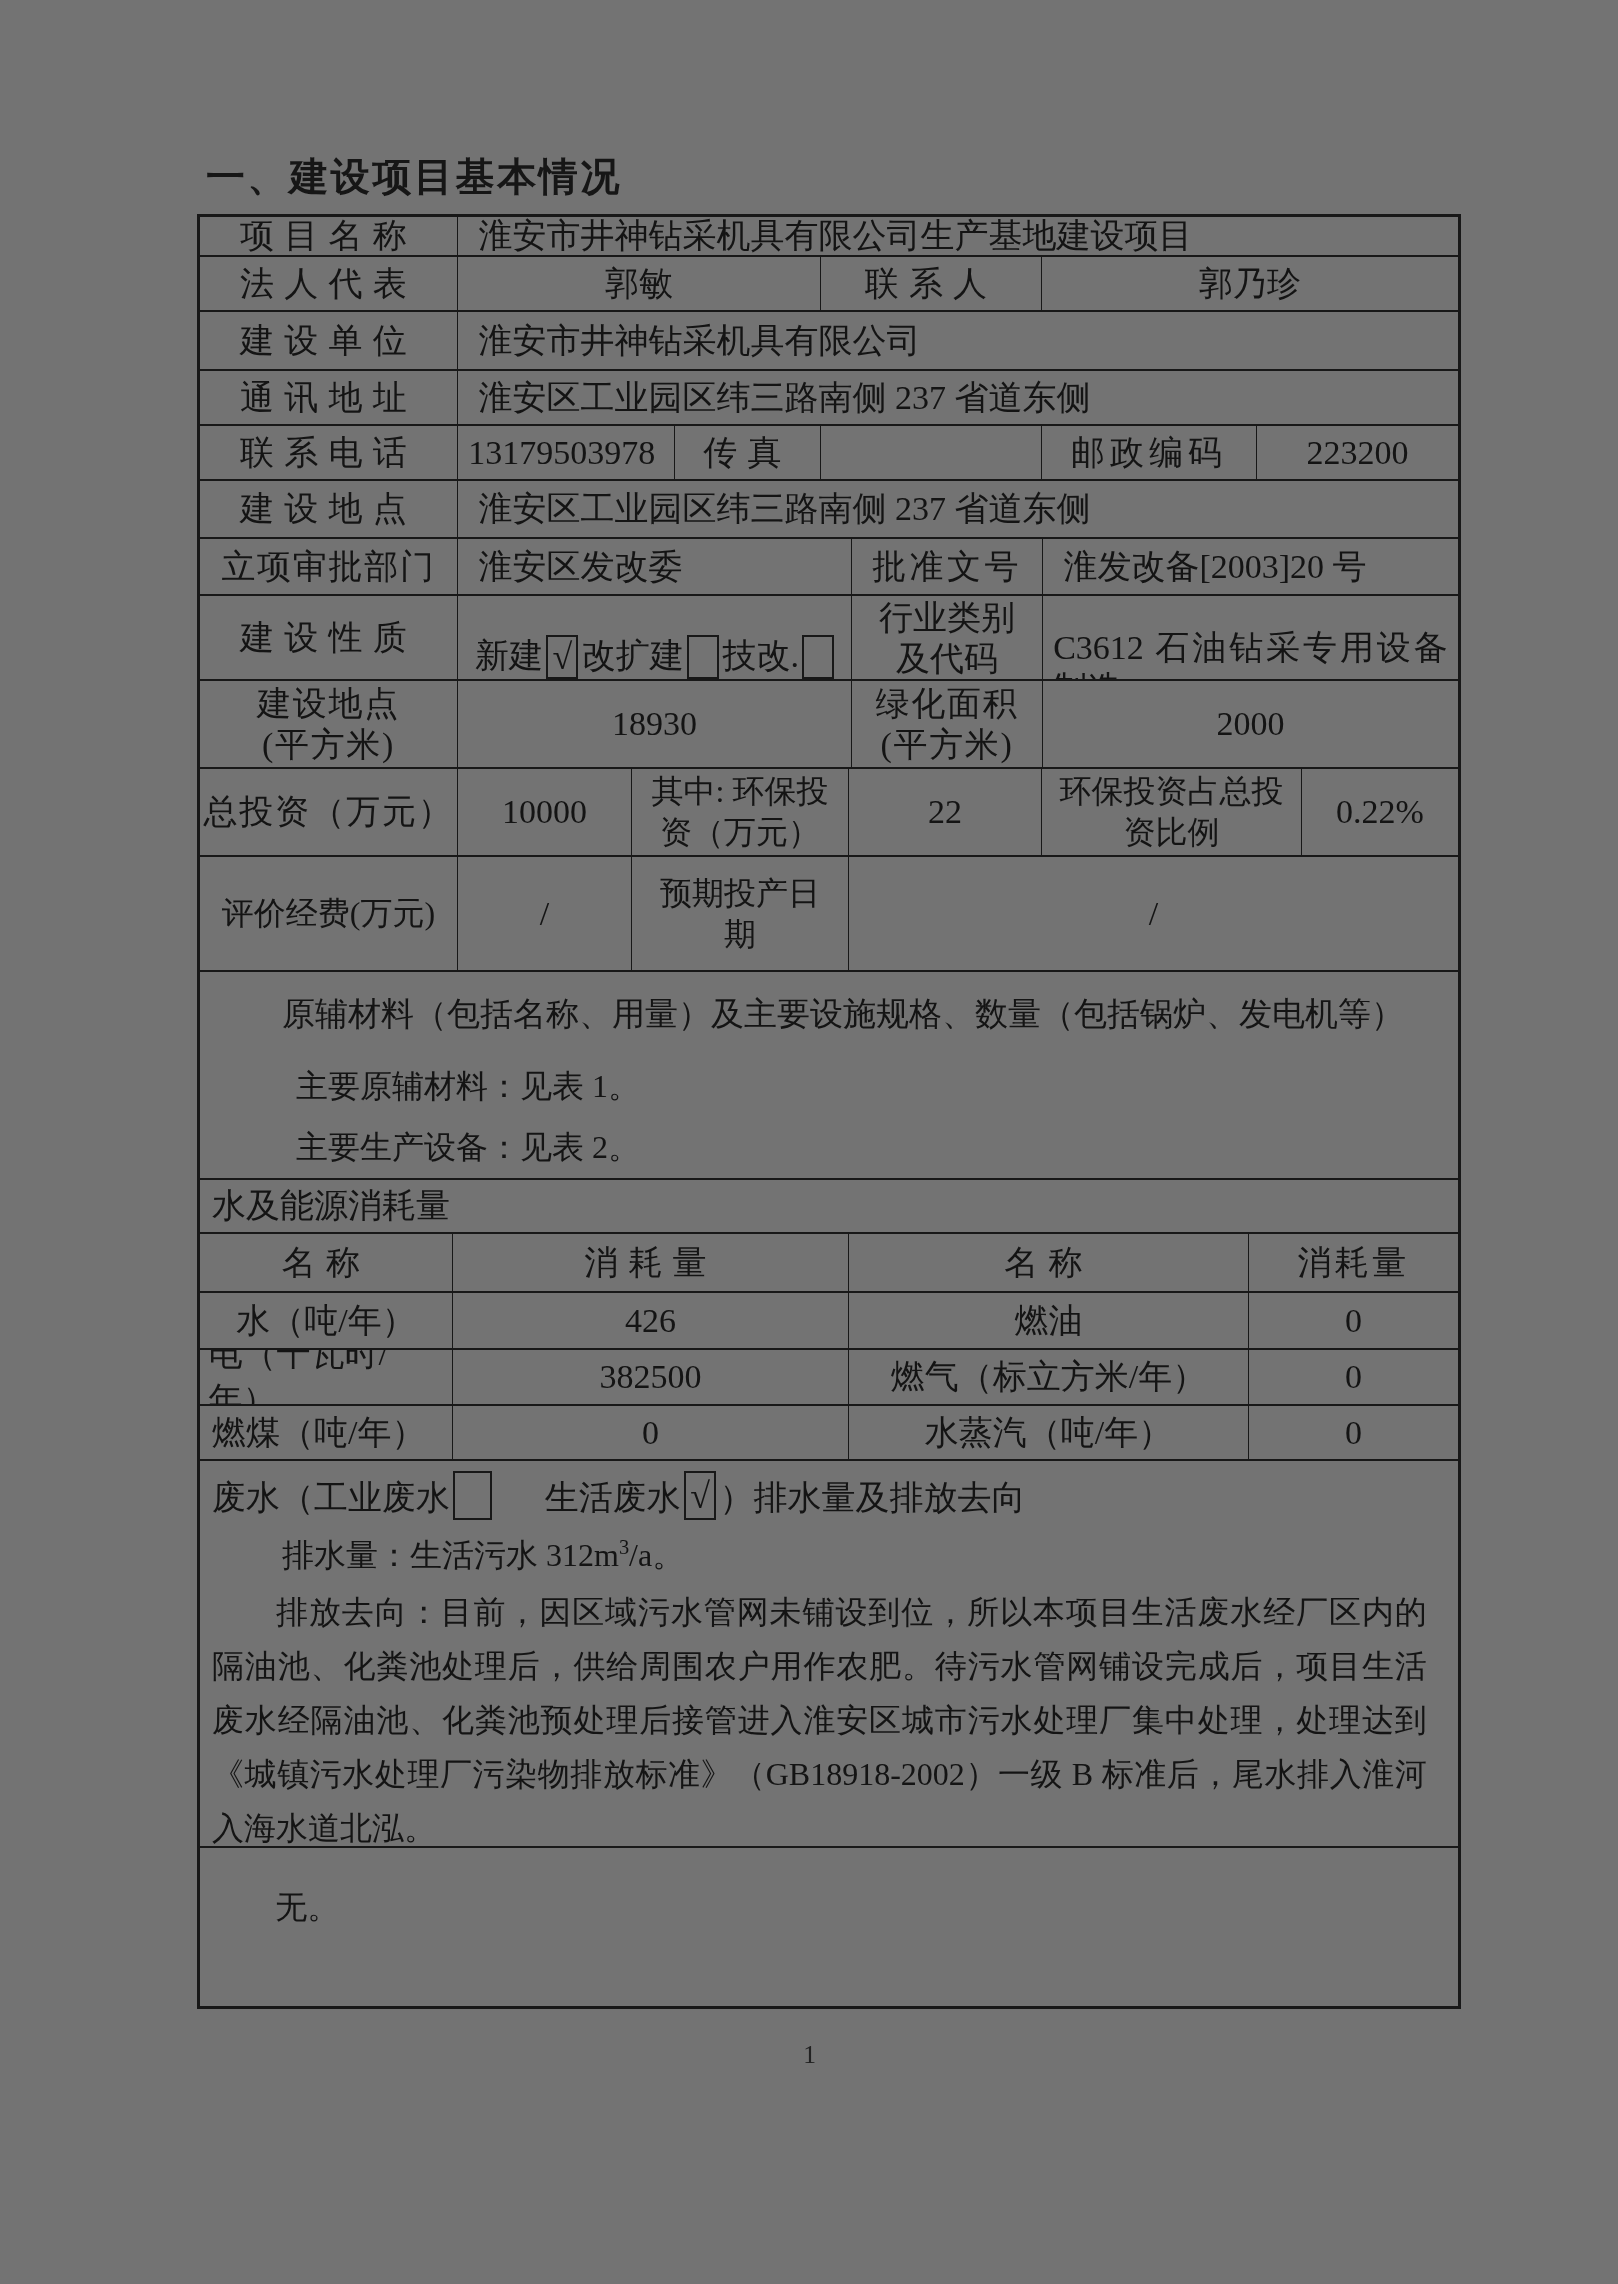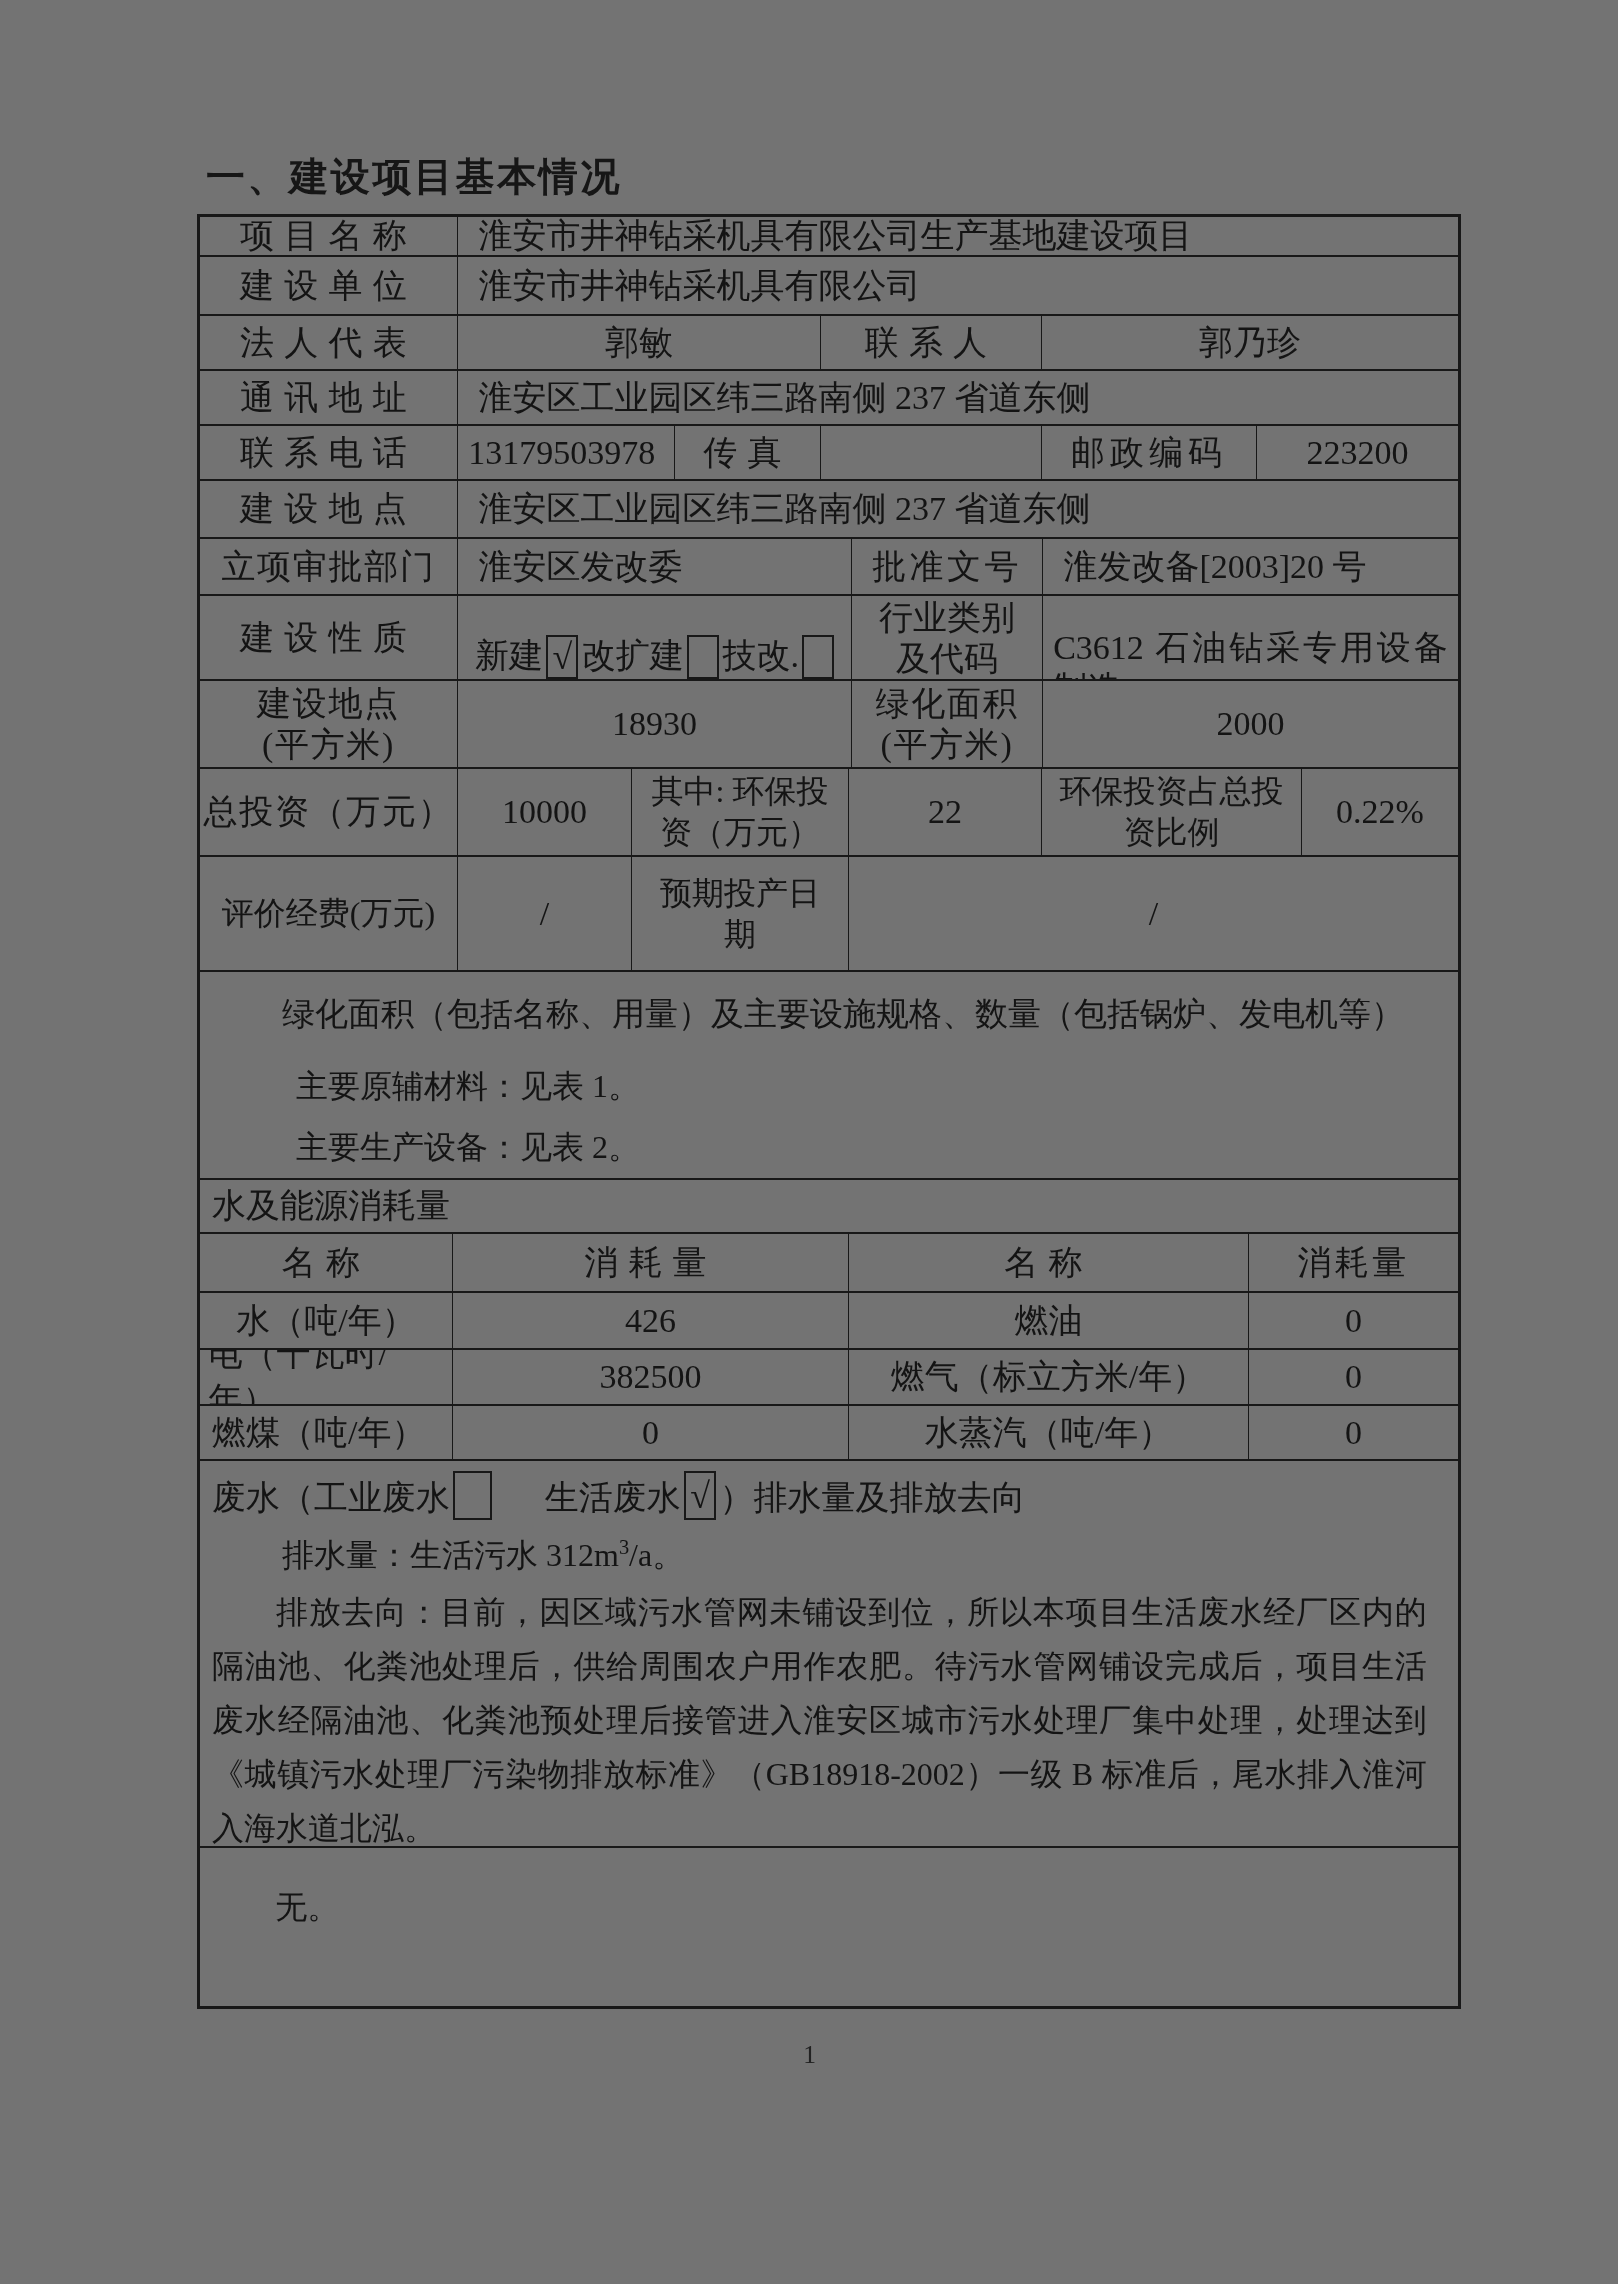--- a/index.html
+++ b/index.html
@@ -98,30 +98,30 @@
 
   <div class="doc-title">一、建设项目基本情况</div>
 
   <div class="doc-table">
 
     <div class="trow" style="height:40px">
       <div class="tcell lbl" style="flex:0 0 258px">项目名称</div>
       <div class="tcell left" style="flex:1 1 auto">淮安市井神钻采机具有限公司生产基地建设项目</div>
     </div>
 
-    <div class="trow" style="height:59px">
-      <div class="tcell lbl" style="flex:0 0 258px">建设单位</div>
-      <div class="tcell left" style="flex:1 1 auto">淮安市井神钻采机具有限公司</div>
-    </div>
-
     <div class="trow" style="height:55px">
       <div class="tcell lbl" style="flex:0 0 258px">法人代表</div>
       <div class="tcell" style="flex:0 0 363px">郭敏</div>
       <div class="tcell lbl" style="flex:0 0 221px">联系人</div>
       <div class="tcell" style="flex:1 1 auto">郭乃珍</div>
+    </div>
+
+    <div class="trow" style="height:59px">
+      <div class="tcell lbl" style="flex:0 0 258px">建设单位</div>
+      <div class="tcell left" style="flex:1 1 auto">淮安市井神钻采机具有限公司</div>
     </div>
 
     <div class="trow" style="height:55px">
       <div class="tcell lbl" style="flex:0 0 258px">通讯地址</div>
       <div class="tcell left" style="flex:1 1 auto">淮安区工业园区纬三路南侧 237 省道东侧</div>
     </div>
 
     <div class="trow" style="height:55px">
       <div class="tcell lbl" style="flex:0 0 258px">联系电话</div>
       <div class="tcell left" style="flex:0 0 217px; padding-left:10.2px">13179503978</div>
@@ -183,21 +183,21 @@
     <div class="trow" style="height:115px">
       <div class="tcell lbl-tight" style="flex:0 0 258px">评价经费(万元)</div>
       <div class="tcell" style="flex:0 0 174px">/</div>
       <div class="tcell prewrap lbl-tight" style="flex:0 0 217px">预期投产日
 期</div>
       <div class="tcell" style="flex:1 1 auto">/</div>
     </div>
 
     <div class="trow" style="height:208px">
       <div class="section" style="width:100%; padding-top:20.4px">
-        <div class="sec-head" style="margin-left:61px; font-size:33px">绿化面积（包括名称、用量）及主要设施规格、数量（包括锅炉、发电机等）</div>
+        <div class="sec-head" style="margin-left:61px; font-size:33px">原辅材料（包括名称、用量）及主要设施规格、数量（包括锅炉、发电机等）</div>
         <div class="body-text" style="margin-left:75px; margin-top:29px">主要原辅材料：见表 1。</div>
         <div class="body-text" style="margin-left:75px; margin-top:17px">主要生产设备：见表 2。</div>
       </div>
     </div>
 
     <div class="trow" style="height:54px">
       <div class="tcell left" style="flex:1 1 auto; border-right:none; padding-left:12px">水及能源消耗量</div>
     </div>
 
     <div class="trow" style="height:59px">

